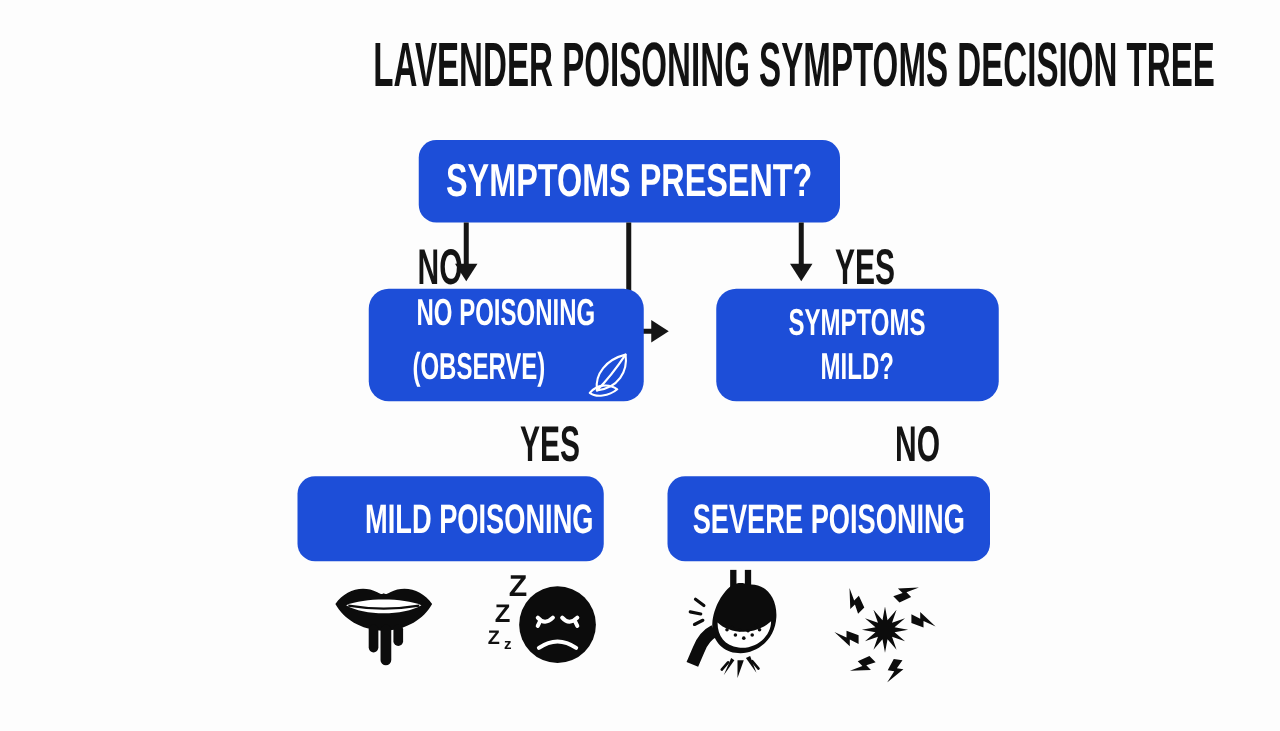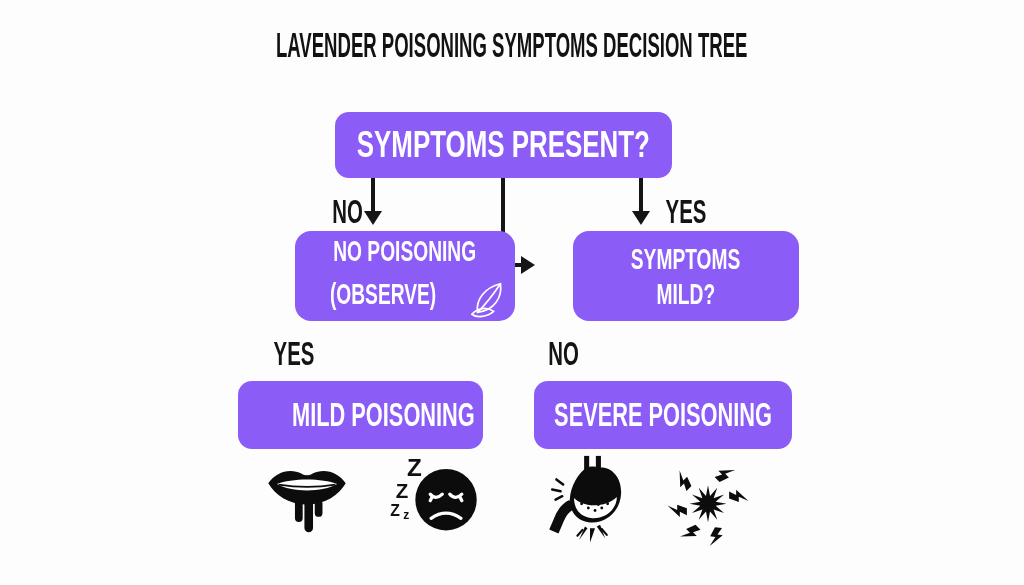--- a/index.html
+++ b/index.html
@@ -8,41 +8,41 @@
     background:#fdfdfd;
     font-family:"Liberation Sans", sans-serif;
     font-weight:700;
     color:#111;
   }
   .canvas { position:relative; width:1024px; height:585px; }
 
   .cond { display:inline-block; white-space:nowrap; transform:scaleX(0.60); transform-origin:center center; }
 
   .title-wrap { position:absolute; top:27px; left:0; width:1024px; text-align:center;
-    font-size:35px; line-height:1.0; letter-spacing:0; color:#121212; }
+    font-size:50px; line-height:1.0; letter-spacing:0; color:#121212; }
   .title-wrap .cond { transform:scaleX(0.53); }
 
-  .node { position:absolute; background:#8b5cf6; color:#ffffff;
+  .node { position:absolute; background:#1d4ed8; color:#ffffff;
     display:flex; flex-direction:column; align-items:center; justify-content:center;
     text-align:center; }
   .node-root { left:335px; top:112px; width:337px; height:66px; border-radius:14px; font-size:37px; }
   .node-root .cond { transform:scaleX(0.70); }
   .node-mid { font-size:30px; line-height:1.17; border-radius:16px;margin-left:35px; }
   .node-no-poisoning { left:260px; top:231px; width:220px; height:90px; }
   .node-symptoms-mild { left:538px; top:231px; width:226px; height:90px; }
   .node-mid .cond { transform:scaleX(0.64); }
   .node-result { font-size:33px; border-radius:14px; }
   .node-result .cond { transform:scaleX(0.66); }
   .node-mild { left:238px; top:381px; width:245px; height:68px;padding-left:46px; }
   .node-severe { left:534px; top:381px; width:258px; height:68px; }
 
   .obs-row { display:flex; align-items:center; justify-content:center; }
   .leaf-svg { margin-left:2px; margin-top:10px; }
 
-  .edge-label { position:absolute; font-size:34px; color:#141414; text-align:left; line-height:1; }
+  .edge-label { position:absolute; font-size:40px; color:#141414; text-align:right; line-height:1; }
   .edge-label .cond { transform:scaleX(0.60); }
   .lbl-no-top  { left:322px; top:194px; width:50px; }
   .lbl-yes-top { left:652px; top:194px; width:64px; }
   .lbl-yes-mid { left:260px; top:336px; width:220px; }
   .lbl-no-mid  { left:538px; top:336px; width:226px; }
 
   .vline { position:absolute; width:4px; background:#151515; }
   .hline { position:absolute; height:4px; background:#151515; }
   .arr-down { position:absolute; width:0; height:0;
     border-left:9px solid transparent; border-right:9px solid transparent;

